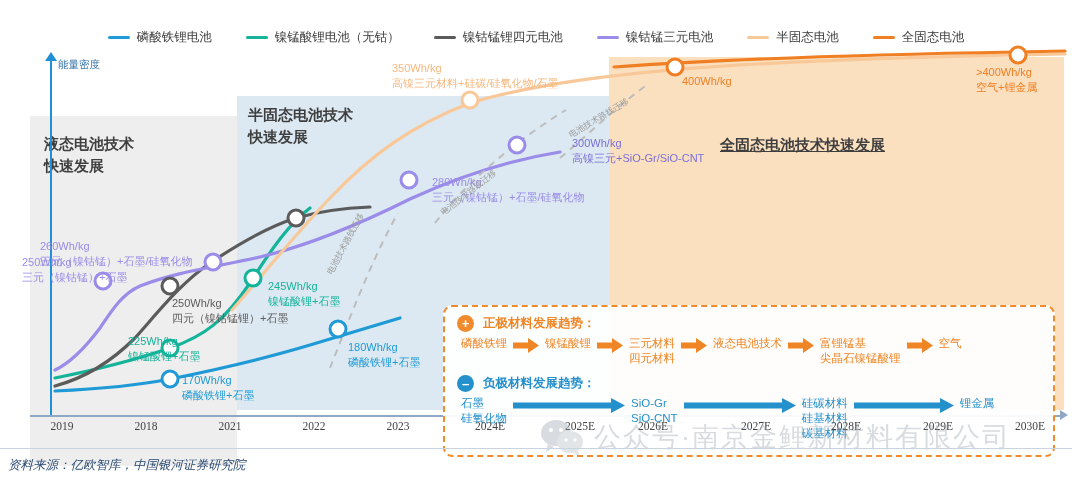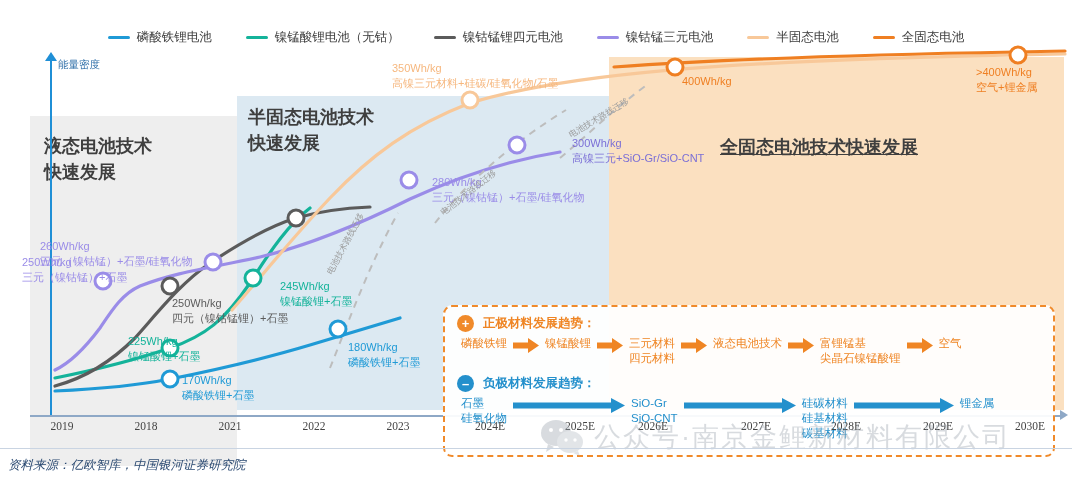--- a/index.html
+++ b/index.html
@@ -21,21 +21,21 @@
   .lg-text{font-size:12.5px;color:#3b3b3b;white-space:nowrap;}
 
   
   .plot{position:absolute;left:0;top:48px;width:1072px;height:375px;}
 
   .band{position:absolute;top:0;}
   .band-liquid{left:30px;width:207px;top:68px;height:350px;background:#eeeeee;}
   .band-semi{left:237px;width:372px;top:48px;height:314px;background:#dce9f2;}
   .band-solid{left:609px;width:455px;top:9px;height:353px;background:#fbe0c0;}
 
-  .band-label{position:absolute;font-size:18px;color:#3f3f3f;line-height:1.45;font-weight:600;}
+  .band-label{position:absolute;font-size:15px;color:#3f3f3f;line-height:1.45;font-weight:600;}
 
   
   .y-axis{position:absolute;left:50px;top:10px;width:2px;height:357px;background:#1f8fd6;}
   .y-arrow{position:absolute;left:45px;top:4px;width:0;height:0;
     border-left:6px solid transparent;border-right:6px solid transparent;border-bottom:9px solid #1f8fd6;}
   .y-label{position:absolute;left:58px;top:10px;font-size:10.5px;color:#2f6fa8;text-align:right;}
   .x-axis{position:absolute;left:30px;top:367px;width:1034px;height:1.5px;background:#8ea8c6;}
   .x-arrow{position:absolute;left:1060px;top:362px;width:0;height:0;
     border-top:5px solid transparent;border-bottom:5px solid transparent;border-left:8px solid #8ea8c6;}
 
@@ -182,21 +182,21 @@
       <b>四元（镍钴锰锂）+石墨</b>
     </div>
     <div class="anno" style="left:128px;top:286px;color:#14b39a;">
       <b>225Wh/kg</b>
       <b>镍锰酸锂+石墨</b>
     </div>
     <div class="anno" style="left:182px;top:325px;color:#1f9ad6;">
       <b>170Wh/kg</b>
       <b>磷酸铁锂+石墨</b>
     </div>
-    <div class="anno" style="left:268px;top:231px;color:#14b39a;margin-left:12px;">
+    <div class="anno" style="left:268px;top:231px;color:#14b39a;">
       <b>245Wh/kg</b>
       <b>镍锰酸锂+石墨</b>
     </div>
     <div class="anno" style="left:40px;top:191px;color:#9a8ce8;">
       <b>260Wh/kg</b>
       <b>三元（镍钴锰）+石墨/硅氧化物</b>
     </div>
     <div class="anno" style="left:358px;top:160px;color:#5b5b5b;">
     </div>
     <div class="anno" style="left:348px;top:292px;color:#1f9ad6;">

